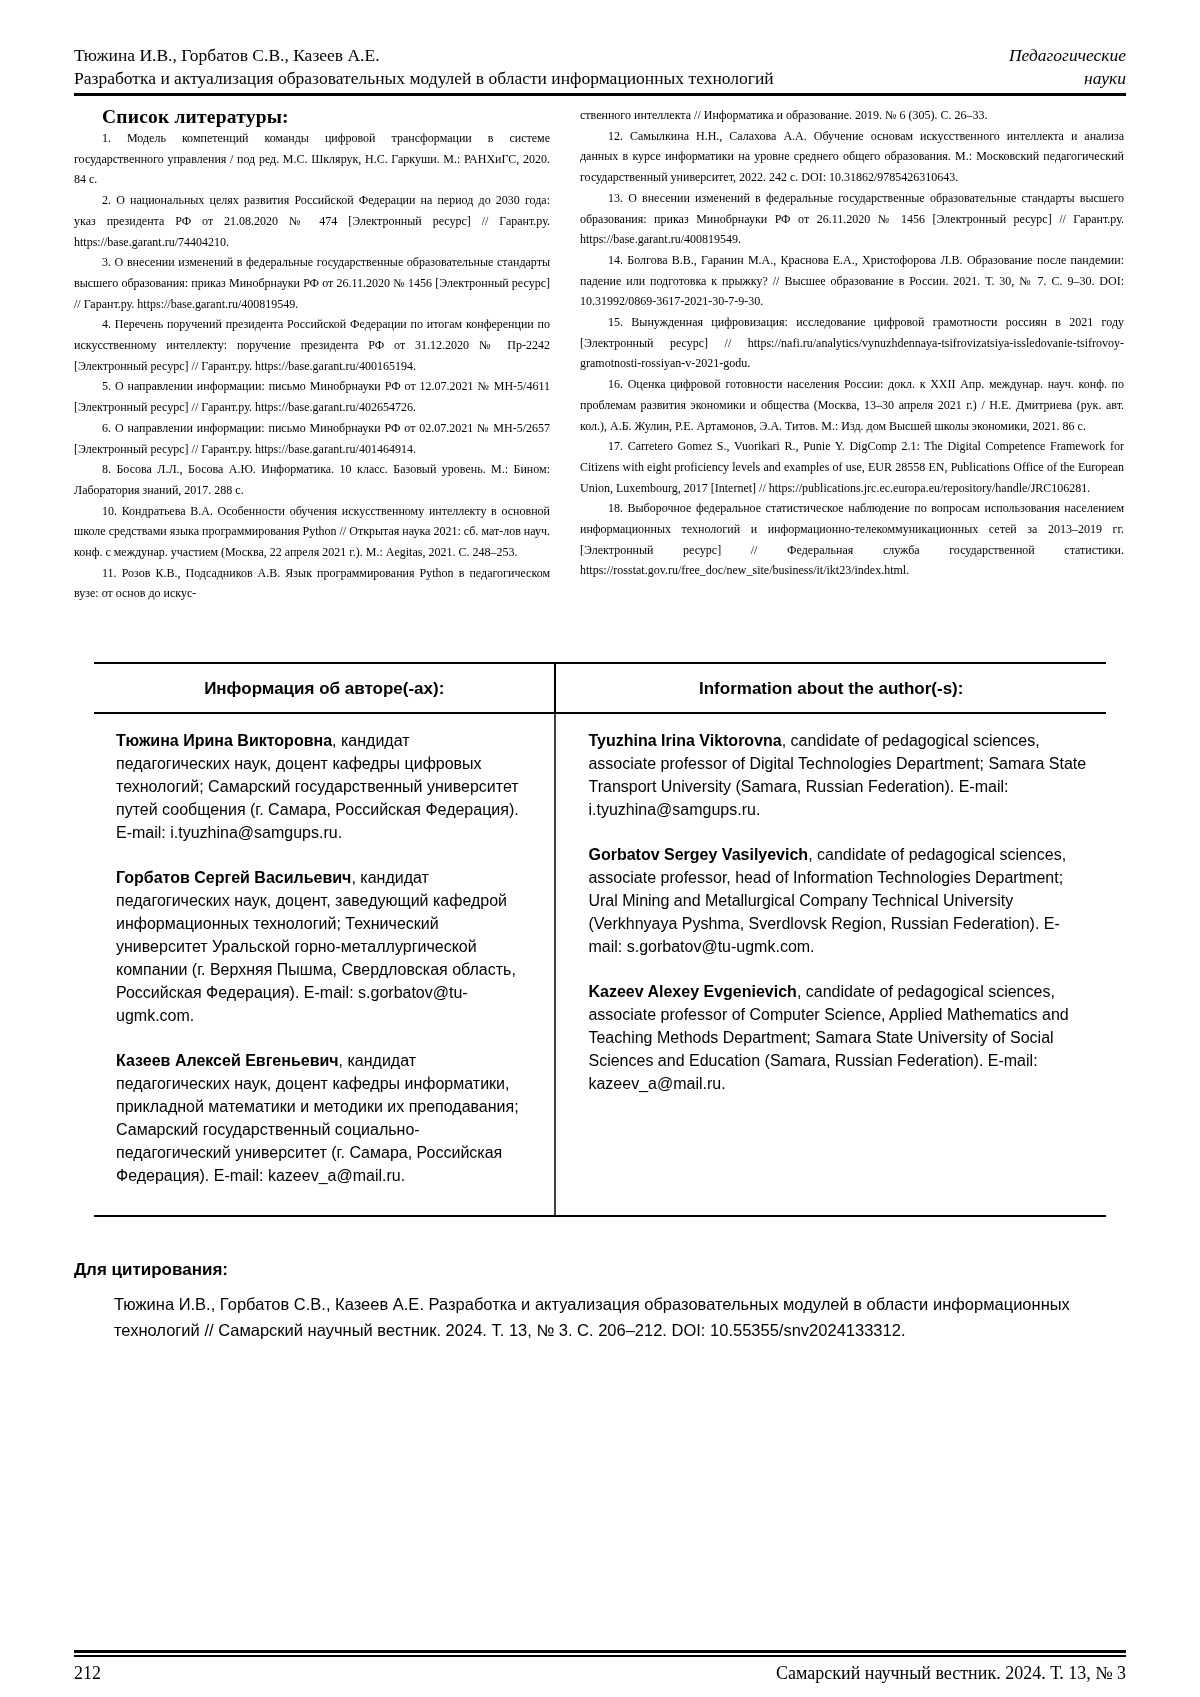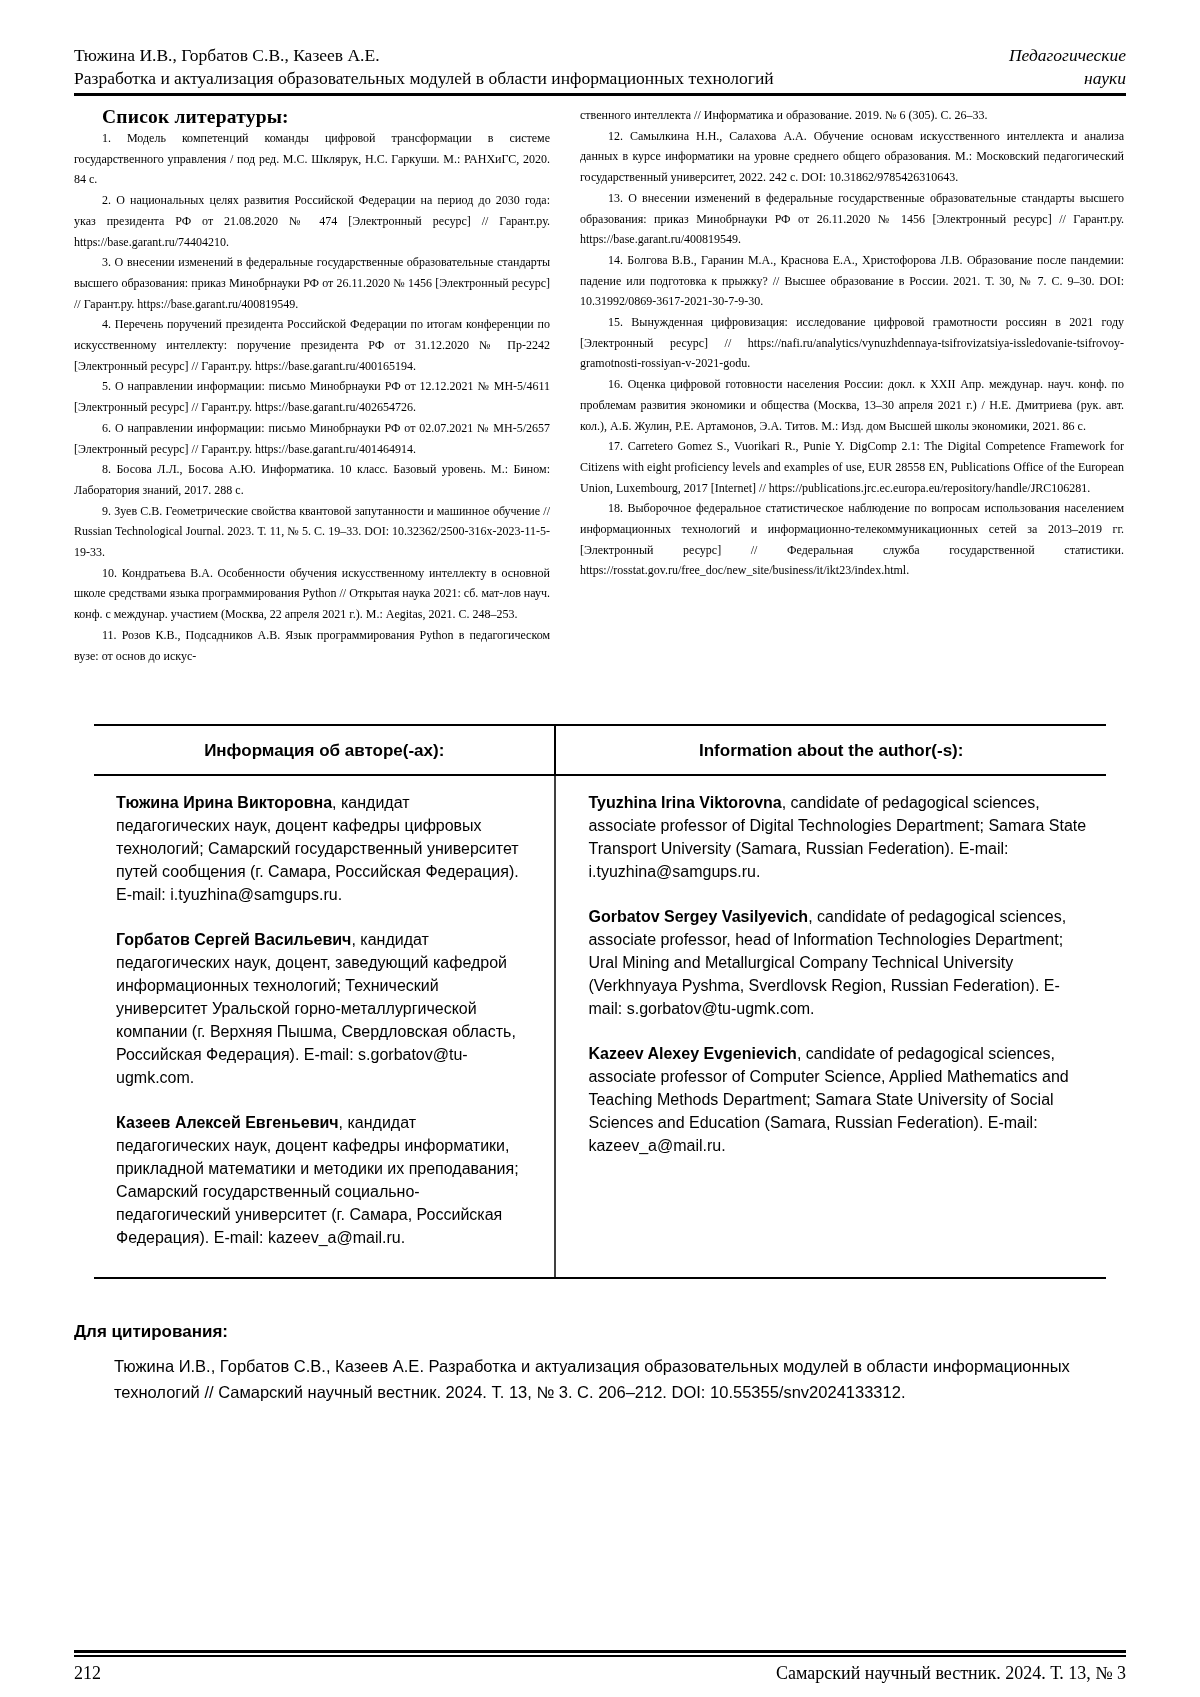--- a/index.html
+++ b/index.html
@@ -120,24 +120,23 @@
   </div>
 </div>
 
 <div class="refs">
   <div class="refcol refcol1">
     <p class="refs-heading">Список литературы:</p>
     <p class="ref">1. Модель компетенций команды цифровой трансформации в системе государственного управления / под ред. М.С. Шклярук, Н.С. Гаркуши. М.: РАНХиГС, 2020. 84 с.</p>
     <p class="ref">2. О национальных целях развития Российской Федерации на период до 2030 года: указ президента РФ от 21.08.2020 № 474 [Электронный ресурс] // Гарант.ру. https://base.garant.ru/74404210.</p>
     <p class="ref">3. О внесении изменений в федеральные государственные образовательные стандарты высшего образования: приказ Минобрнауки РФ от 26.11.2020 № 1456 [Электронный ресурс] // Гарант.ру. https://base.garant.ru/400819549.</p>
     <p class="ref">4. Перечень поручений президента Российской Федерации по итогам конференции по искусственному интеллекту: поручение президента РФ от 31.12.2020 № Пр-2242 [Электронный ресурс] // Гарант.ру. https://base.garant.ru/400165194.</p>
-    <p class="ref">5. О направлении информации: письмо Минобрнауки РФ от 12.12.2021 № МН-5/4611 [Электронный ресурс] // Гарант.ру. https://base.garant.ru/402654726.</p>
+    <p class="ref">5. О направлении информации: письмо Минобрнауки РФ от 12.07.2021 № МН-5/4611 [Электронный ресурс] // Гарант.ру. https://base.garant.ru/402654726.</p>
     <p class="ref">6. О направлении информации: письмо Минобрнауки РФ от 02.07.2021 № МН-5/2657 [Электронный ресурс] // Гарант.ру. https://base.garant.ru/401464914.</p>
     <p class="ref">8. Босова Л.Л., Босова А.Ю. Информатика. 10 класс. Базовый уровень. М.: Бином: Лаборатория знаний, 2017. 288 с.</p>
-    <p class="ref">9. Зуев С.В. Геометрические свойства квантовой запутанности и машинное обучение // Russian Technological Journal. 2023. Т. 11, № 5. С. 19–33. DOI: 10.32362/2500-316x-2023-11-5-19-33.</p>
     <p class="ref">10. Кондратьева В.А. Особенности обучения искусственному интеллекту в основной школе средствами языка программирования Python // Открытая наука 2021: сб. мат-лов науч. конф. с междунар. участием (Москва, 22 апреля 2021 г.). М.: Aegitas, 2021. С. 248–253.</p>
     <p class="ref">11. Розов К.В., Подсадников А.В. Язык программирования Python в педагогическом вузе: от основ до искус-</p>
   </div>
   <div class="refcol refcol2">
     <p class="ref cont">ственного интеллекта // Информатика и образование. 2019. № 6 (305). С. 26–33.</p>
     <p class="ref">12. Самылкина Н.Н., Салахова А.А. Обучение основам искусственного интеллекта и анализа данных в курсе информатики на уровне среднего общего образования. М.: Московский педагогический государственный университет, 2022. 242 с. DOI: 10.31862/9785426310643.</p>
     <p class="ref">13. О внесении изменений в федеральные государственные образовательные стандарты высшего образования: приказ Минобрнауки РФ от 26.11.2020 № 1456 [Электронный ресурс] // Гарант.ру. https://base.garant.ru/400819549.</p>
     <p class="ref">14. Болгова В.В., Гаранин М.А., Краснова Е.А., Христофорова Л.В. Образование после пандемии: падение или подготовка к прыжку? // Высшее образование в России. 2021. Т. 30, № 7. С. 9–30. DOI: 10.31992/0869-3617-2021-30-7-9-30.</p>
     <p class="ref">15. Вынужденная цифровизация: исследование цифровой грамотности россиян в 2021 году [Электронный ресурс] // https://nafi.ru/analytics/vynuzhdennaya-tsifrovizatsiya-issledovanie-tsifrovoy-gramotnosti-rossiyan-v-2021-godu.</p>
     <p class="ref">16. Оценка цифровой готовности населения России: докл. к XXII Апр. междунар. науч. конф. по проблемам развития экономики и общества (Москва, 13–30 апреля 2021 г.) / Н.Е. Дмитриева (рук. авт. кол.), А.Б. Жулин, Р.Е. Артамонов, Э.А. Титов. М.: Изд. дом Высшей школы экономики, 2021. 86 с.</p>

